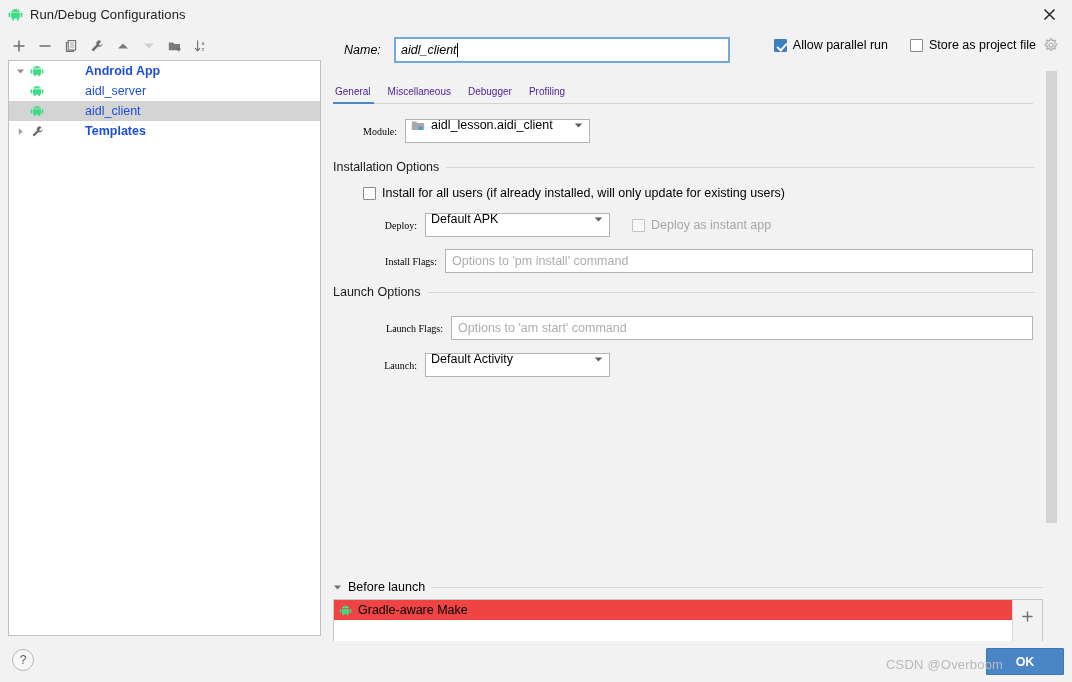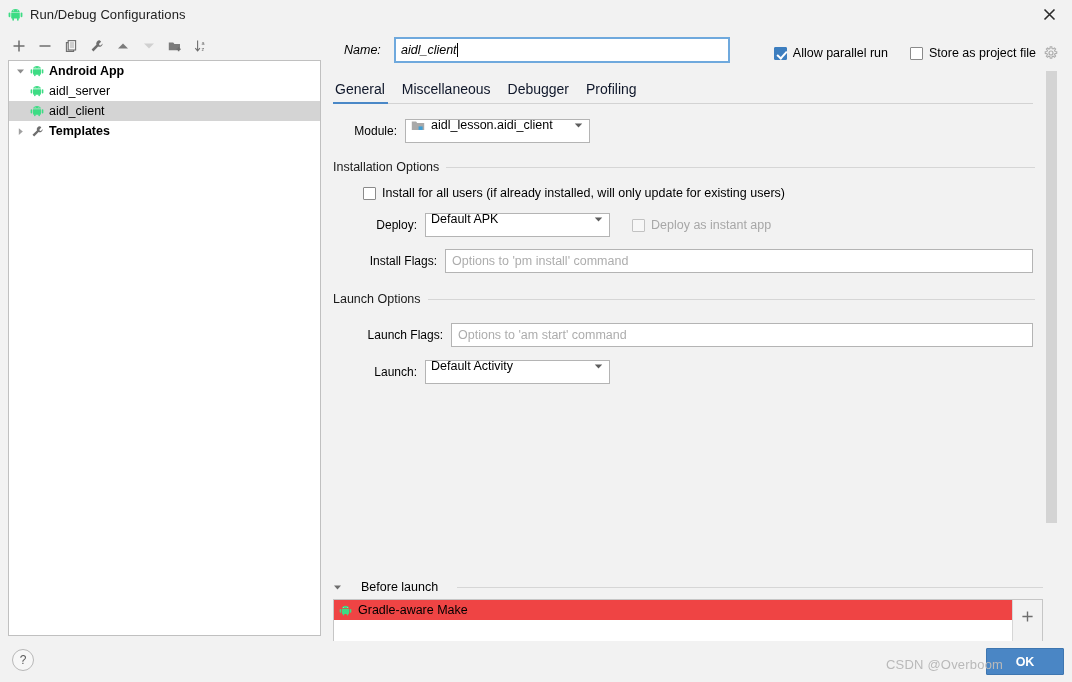--- a/index.html
+++ b/index.html
@@ -57,21 +57,21 @@
     height: 20px;
     display: flex; align-items: center;
     padding-left: 4px;
     font-size: 12.5px;
     white-space: nowrap;
   }
   .tree-row.selected { background: #d4d4d4; }
   .tree-row.bold { font-weight: bold; }
   .twisty { width: 15px; display: flex; align-items:center; justify-content:center; }
   .tree-ico { width: 18px; display: flex; align-items: center; justify-content: center; margin-right: 3px; }
-  .tree-label { color: #000000; }
+  .tree-label { color: #1d4ed8; margin-left: 36px; }
   .indent-1 { padding-left: 19px; }
 
   
   .right-pane {
     position: absolute; left: 333px; top: 30px; width: 725px; height: 600px;
   }
   .name-row {
     position: absolute; left: 11px; top: 6px; width: 725px; height: 28px;
     display: flex; align-items: center; font-style: italic;
   }
@@ -82,21 +82,21 @@
     background: #fff;
     font-family: "Liberation Sans", sans-serif;
     font-size: 12.5px;
     padding: 0 5px;
     color: #000;
     outline: none;
     position: relative;
   }
   .checks {
     position: absolute; right: 0; top: 8px;
-    display: flex; align-items: flex-end; gap: 22px;
+    display: flex; align-items: flex-start; gap: 22px;
     height: 22px;
   }
   .chk-wrap { display: flex; align-items: center; gap: 6px; font-size: 12.5px; }
   .chk {
     width: 13px; height: 13px; border: 1px solid #8a8a8a; background: #fff;
     display: inline-block; position: relative; border-radius: 1px;
   }
   .chk.checked { background: #3d7ebf; border-color: #3d7ebf; }
   .chk.checked::after {
     content: ""; position: absolute; left: 4px; top: 1px;
@@ -107,35 +107,35 @@
   .lbl-dim { color: #a7a7a7; }
 
   
   .tabs {
     position: absolute; left: 0; top: 48px; width: 700px; height: 26px;
     display: flex; align-items: flex-end; gap: 0;
     border-bottom: 1px solid #d3d3d3;
   }
   .tab {
     padding: 0 9px 6px 2px;
-    font-size: 14px; color: #0f172a;
+    font-size: 10px; color: #4c1d95;
     position: relative; cursor: default;
     margin-right: 6px;
   }
   .tab.active::after {
     content: ""; position: absolute; left: 0; right: 6px; bottom: -1px;
     height: 2px; background: #4a88c7;
   }
 
   
   .form-area {
     position: absolute; left: 0; top: 84px; width: 702px;
   }
   .row { display: flex; align-items: center; margin-bottom: 0; }
-  .flabel { font-size: 12px; color: #000; text-align: right; }
+  .flabel { font-size: 10px; color: #000; text-align: right; font-family: Liberation Serif, serif; }
   .combo {
     height: 24px; border: 1px solid #b4b4b4; background: #fff;
     display: flex; align-items: center; padding: 0 0 12px 5px;
     font-size: 12.5px; position: relative; cursor: default;
   }
   .combo .arrow {
     margin-left: auto; width: 22px; height: 100%;
     display: flex; align-items: center; justify-content: center;
   }
   .txtfield {
@@ -149,21 +149,21 @@
     display: flex; align-items: center; gap: 7px;
     font-size: 12.5px; color: #1a1a1a;
     width: 702px;
   }
   .group-head .hr { flex: 1; height: 1px; background: #d6d6d6; }
 
   
   .before-launch {
     position: absolute; left: 333px; top: 580px; width: 710px;
   }
-  .bl-head { display: flex; align-items: center; gap: 19px; font-size: 12.5px; width: 710px; }
+  .bl-head { display: flex; align-items: center; gap: 6px; font-size: 12.5px; width: 710px; }
   .bl-head .hr { flex: 1; height: 1px; background: #d6d6d6; }
   .bl-box {
     margin-top: 5px;
     width: 710px; height: 46px;
     border: 1px solid #c6c6c6;
     background: #fff;
     display: flex;
     overflow: hidden;
   }
   .bl-list { flex: 1; }
@@ -449,21 +449,21 @@
         </label>
       </div>
 
       <div class="row" style="margin-top:12px;">
         <span class="flabel" style="width:104px;">Install Flags:</span>
         <div class="txtfield" style="margin-left:8px;width:588px;text-align:center;">
           <span>Options to 'pm install' command</span>
         </div>
       </div>
 
-      <div class="group-head" style="margin-top:19px;">
+      <div class="group-head" style="margin-top:12px;">
         <span>Launch Options</span>
         <span class="hr"></span>
       </div>
 
       <div class="row" style="margin-top:17px;">
         <span class="flabel" style="width:110px;">Launch Flags:</span>
         <div class="txtfield" style="margin-left:8px;width:582px;">
           <span>Options to 'am start' command</span>
         </div>
       </div>

